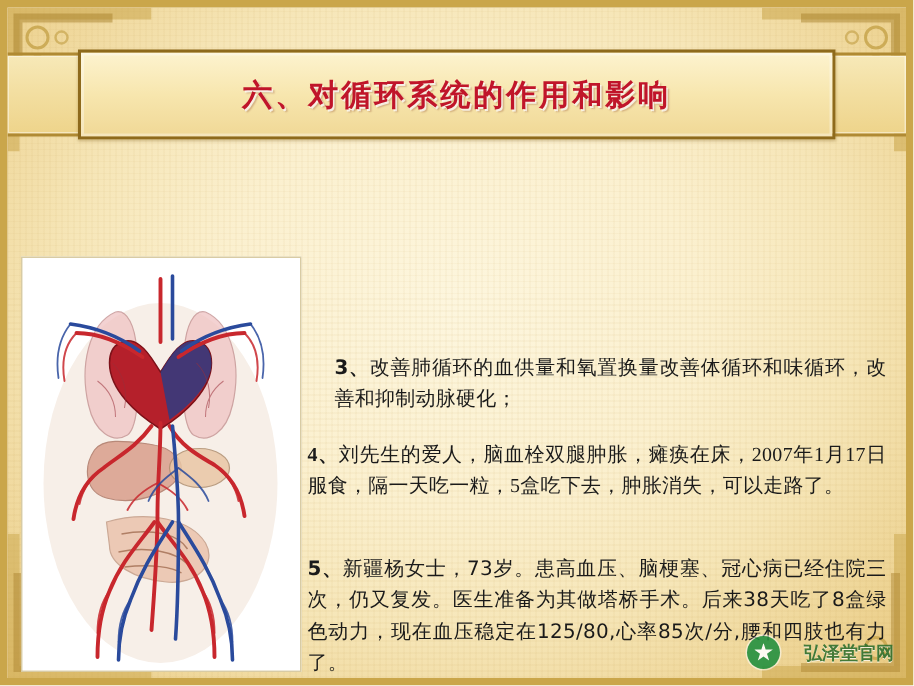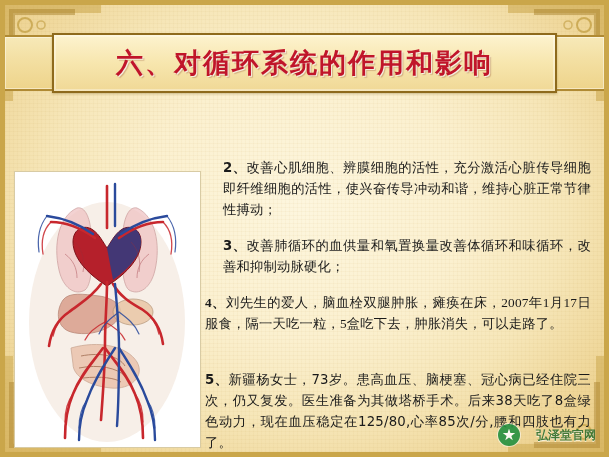--- a/index.html
+++ b/index.html
@@ -63,21 +63,21 @@
     border: 2px solid #8e6a1c;
     background: linear-gradient(180deg, #fdf3cf 0%, #f7e6ae 50%, #f0d896 100%);
     box-shadow: 0 1px 2px rgba(120,90,20,0.35), inset 0 0 0 2px rgba(255,255,255,0.35);
     display: flex;
     align-items: center;
     justify-content: center;
   }
   .title-text {
     font-family: "DejaVu Serif", "Liberation Serif", serif;
     font-weight: bold;
-    font-size: 27px;
+    font-size: 20px;
     letter-spacing: 2px;
     color: #c0152a;
     text-shadow: 1px 1px 0 rgba(255,255,255,0.75), 2px 2px 1px rgba(120,40,20,0.25);
     white-space: nowrap;
   }
 
   
   .body-area {
     position: absolute;
     left: 0;
@@ -236,23 +236,20 @@
         </g>
 
         <g stroke="#9a2f3a" stroke-width="0.7" fill="none" opacity="0.55">
           <path d="M60 70 C68 78 70 90 68 100 M116 70 C124 78 126 90 124 100"></path>
           <path d="M50 82 C58 88 62 96 62 106 M134 82 C126 88 122 96 122 106"></path>
         </g>
       </svg>
     </div>
 
 
-    <div class="para p2">
-      <span class="num">2、</span><span>改善心肌细胞、辨膜细胞的活性，充分激活心脏传导细胞即纤维细胞的活性，使兴奋传导冲动和谐，维持心脏正常节律性搏动；</span>
-    </div>
 
     <div class="para p3">
       <span class="num">3、</span><span>改善肺循环的血供量和氧置换量改善体循环和味循环，改善和抑制动脉硬化；</span>
     </div>
 
     <div class="para p4">
       <span class="num">4、</span><span>刘先生的爱人，脑血栓双腿肿胀，瘫痪在床，2007年1月17日服食，隔一天吃一粒，5盒吃下去，肿胀消失，可以走路了。</span>
     </div>
 
     <div class="para p5">

